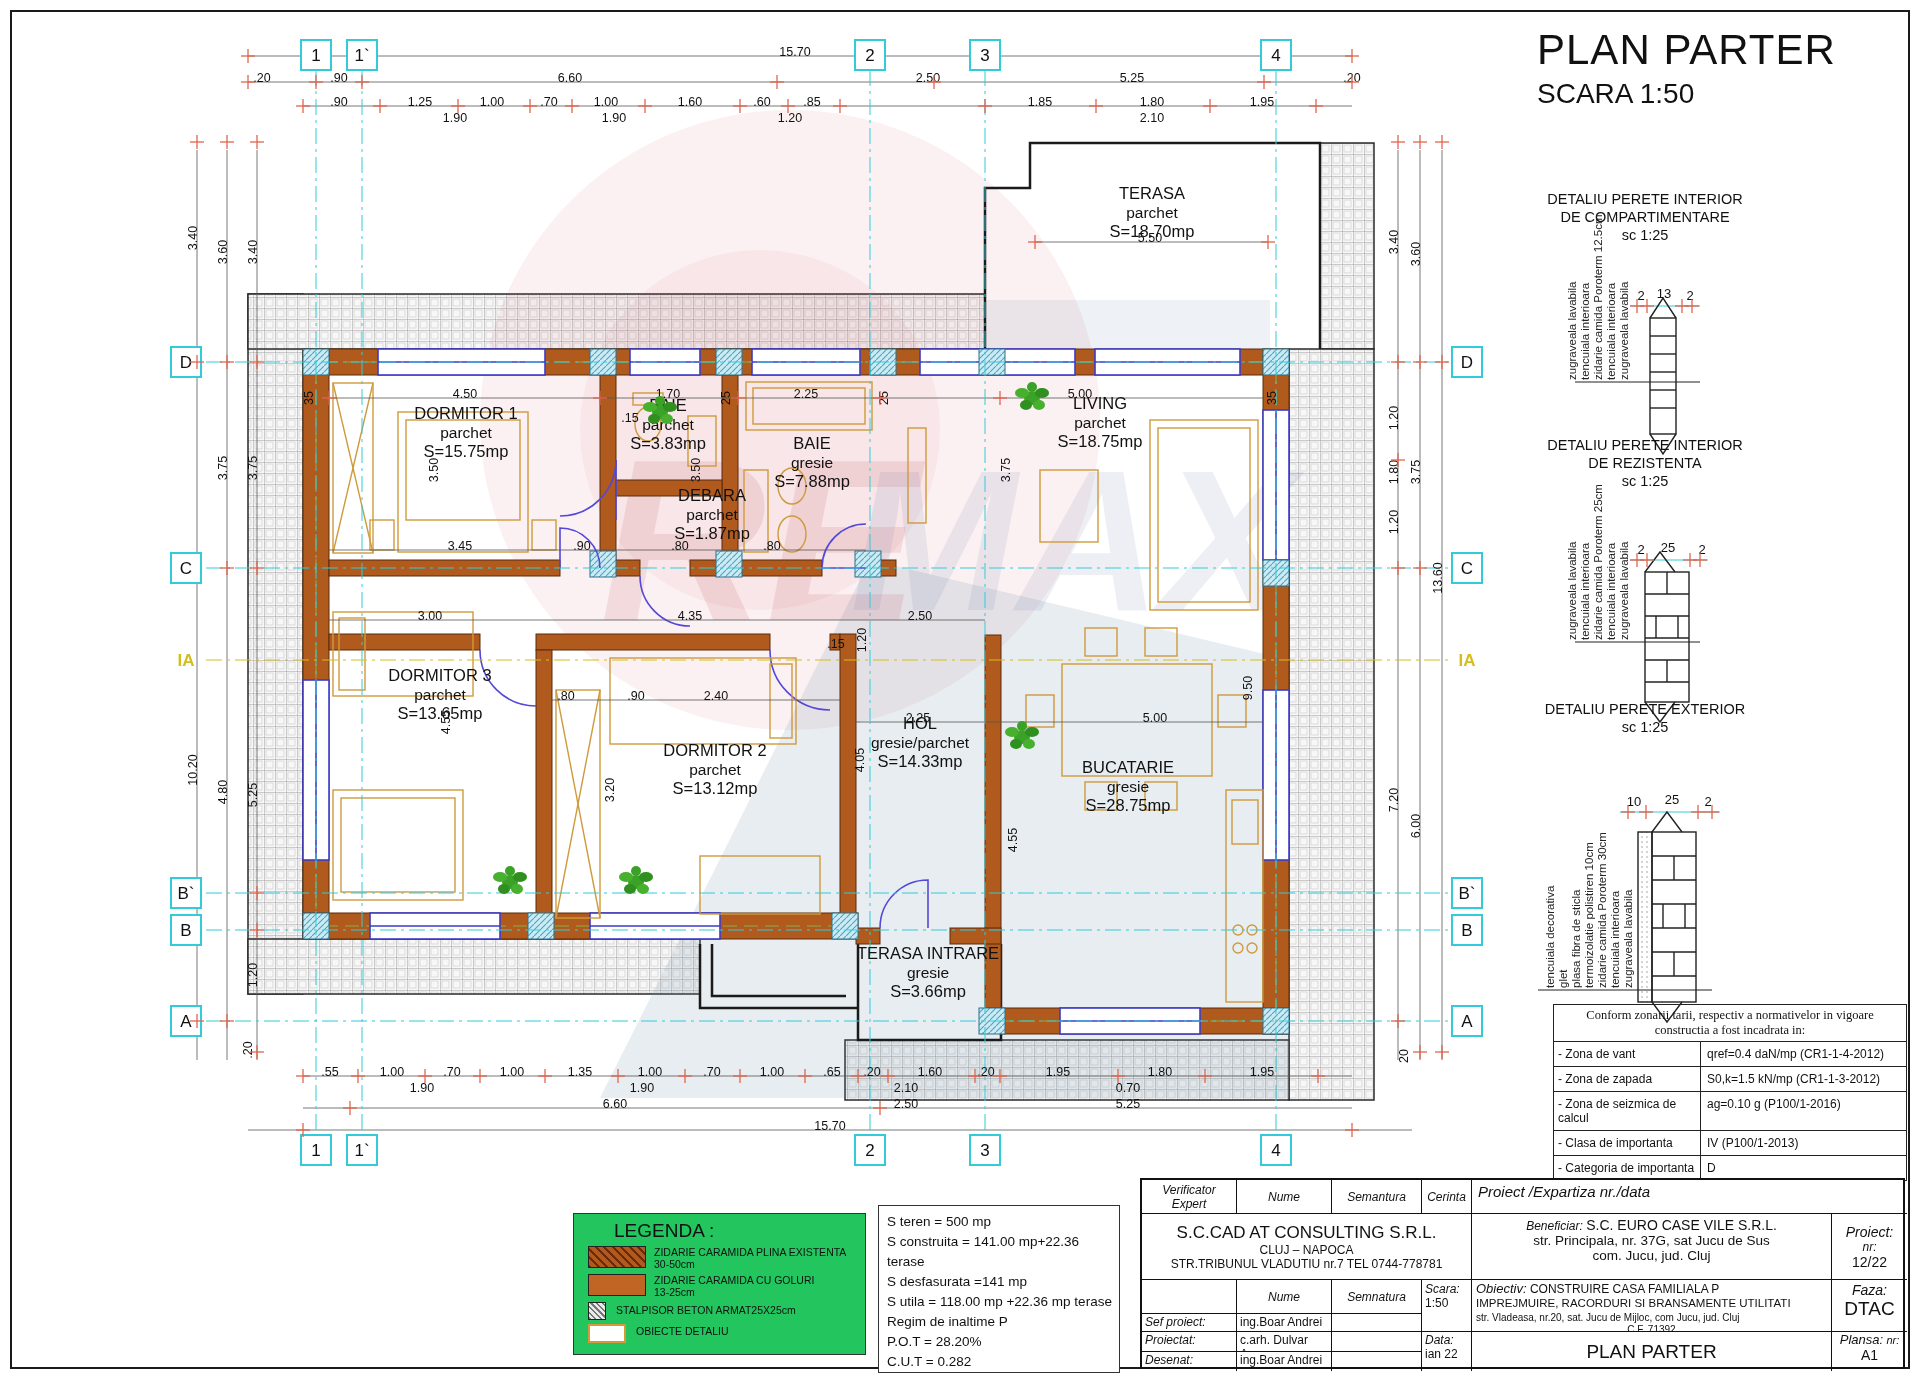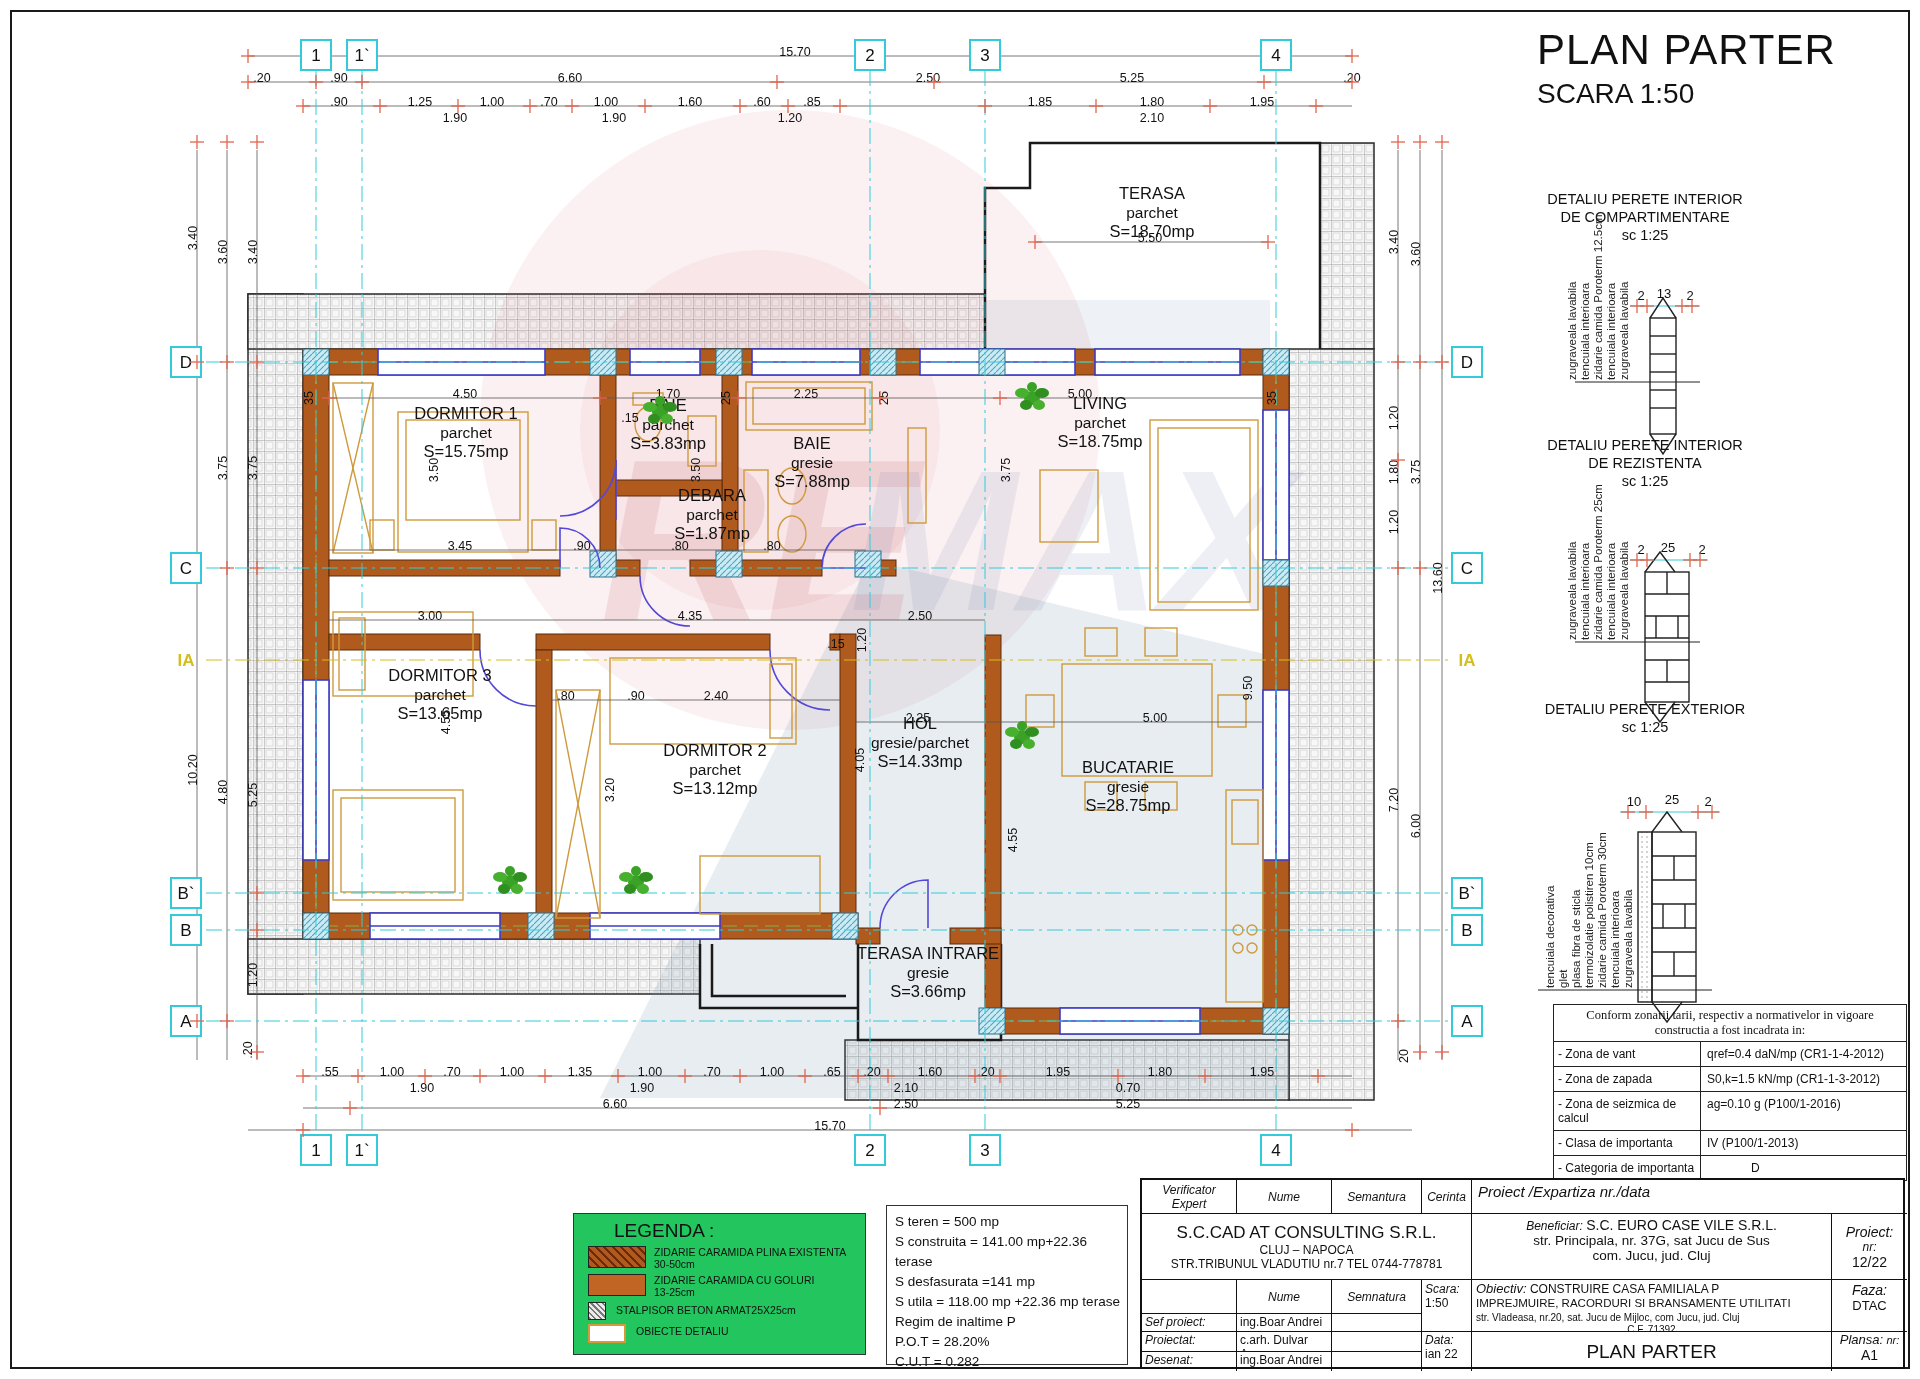--- a/index.html
+++ b/index.html
@@ -9,33 +9,33 @@
   
   .sheet-title{left:1537px;top:26px;font-size:42px;letter-spacing:1px;color:#111;}
   .sheet-scale{left:1537px;top:78px;font-size:28px;color:#111;}
   
   .det-title{width:240px;text-align:center;font-size:14.5px;color:#111;line-height:18px;}
   .layers{transform-origin:0 0;transform:rotate(-90deg);font-size:11.5px;line-height:13px;white-space:pre;color:#222;}
   
   .norms{left:1553px;top:1004px;width:352px;border:1.6px solid #222;font-size:12px;color:#111;background:transparent;}
   .norms .hdr{border-bottom:1.2px solid #222;text-align:center;padding:3px 4px;font-family:"Liberation Serif",serif;font-size:12.5px;}
   .norms .r{display:flex;border-bottom:1.2px solid #222;font-family:Liberation Sans, sans-serif;}
-  .norms .r:last-child{border-bottom:none;gap:44px;}
+  .norms .r:last-child{border-bottom:none;}
   .norms .c1{width:138px;padding:5px 4px;border-right:1.2px solid #222;}
   .norms .c2{flex:1;padding:5px 6px;}
   
   .legend{left:573px;top:1213px;width:291px;height:140px;border:1.5px solid #333;background:#22c55e;font-size:10.5px;color:#111;}
   .legend .tt{font-size:19px;margin:6px 0 2px 40px;}
   .lg-row{display:flex;align-items:flex-start;margin:4px 0 0 14px;}
   .sw1{width:56px;height:20px;background:repeating-linear-gradient(45deg,#6e2a08 0 2px,#b05a1e 2px 6px);border:1.6px solid #222;margin-right:8px;}
   .sw2{width:56px;height:20px;background:#c06524;border:1.6px solid #222;margin-right:8px;}
   .sw3{width:16px;height:16px;background:repeating-linear-gradient(45deg,#777 0 1.5px,#eaeaea 1.5px 4px);border:1.4px solid #222;margin-right:10px;}
   .sw4{width:34px;height:15px;background:#fff;border:2px solid #d49a3a;margin-right:10px;}
   
-  .stats{left:878px;top:1205px;width:232px;height:152px;border:1.5px solid #333;background:#fff;font-size:13.5px;color:#111;padding:6px 0 0 8px;line-height:20px;margin-left:8px;}
+  .stats{left:878px;top:1205px;width:232px;height:152px;border:1.5px solid #333;background:#fff;font-size:13.5px;color:#111;padding:6px 0 8px 8px;line-height:20px;}
   
   .tb{left:1140px;top:1178px;width:765px;height:191px;border:2px solid #111;font-size:12px;color:#111;background:#fff;box-sizing:border-box;}
   .tb .cell{position:absolute;border-right:1.3px solid #111;border-bottom:1.3px solid #111;box-sizing:border-box;overflow:hidden;}
   .tb .it{font-style:italic;font-family:"Liberation Sans",sans-serif;}
   .tb .ctr{display:flex;align-items:center;justify-content:center;text-align:center;}
 </style>
 </head>
 <body>
 
 <div id="frame"></div>
@@ -744,21 +744,21 @@
   <div class="cell" style="left:280px;top:100px;width:50px;height:52px;padding:2px 3px">
     <span class="it">Scara:</span><br><span>1:50</span></div>
   <div class="cell" style="left:330px;top:100px;width:360px;height:52px;padding:1px 4px">
     <span class="it" style="font-size:13px">Obiectiv:</span>
     <span style="font-size:12px">CONSTRUIRE CASA FAMILIALA P</span><br>
     <span style="font-size:11.5px">IMPREJMUIRE, RACORDURI SI BRANSAMENTE UTILITATI</span><br>
     <span style="font-size:10px">str. Vladeasa, nr.20, sat. Jucu de Mijloc, com Jucu, jud. Cluj</span>
     <span style="font-size:10px;display:block;text-align:center">C.F.  71392</span></div>
   <div class="cell" style="left:690px;top:100px;width:75px;height:52px;border-right:none;text-align:center;padding-top:2px">
     <span class="it" style="font-size:14px">Faza:</span><br>
-    <span style="font-size:13px">DTAC</span></div>
+    <span style="font-size:19px">DTAC</span></div>
 
   <div class="cell it" style="left:0;top:134px;width:95px;height:18px;padding:1px 3px">Sef proiect:</div>
   <div class="cell" style="left:95px;top:134px;width:95px;height:18px;padding:1px 3px">ing.Boar Andrei</div>
   <div class="cell" style="left:190px;top:134px;width:90px;height:18px"></div>
 
   <div class="cell it" style="left:0;top:152px;width:95px;height:20px;padding:1px 3px">Proiectat:</div>
   <div class="cell" style="left:95px;top:152px;width:95px;height:20px;padding:1px 3px">c.arh. Dulvar Ana</div>
   <div class="cell" style="left:190px;top:152px;width:90px;height:20px"></div>
   <div class="cell" style="left:280px;top:152px;width:50px;height:39px;border-bottom:none;padding:1px 3px">
     <span class="it">Data:</span><br><span>ian 22</span></div>

